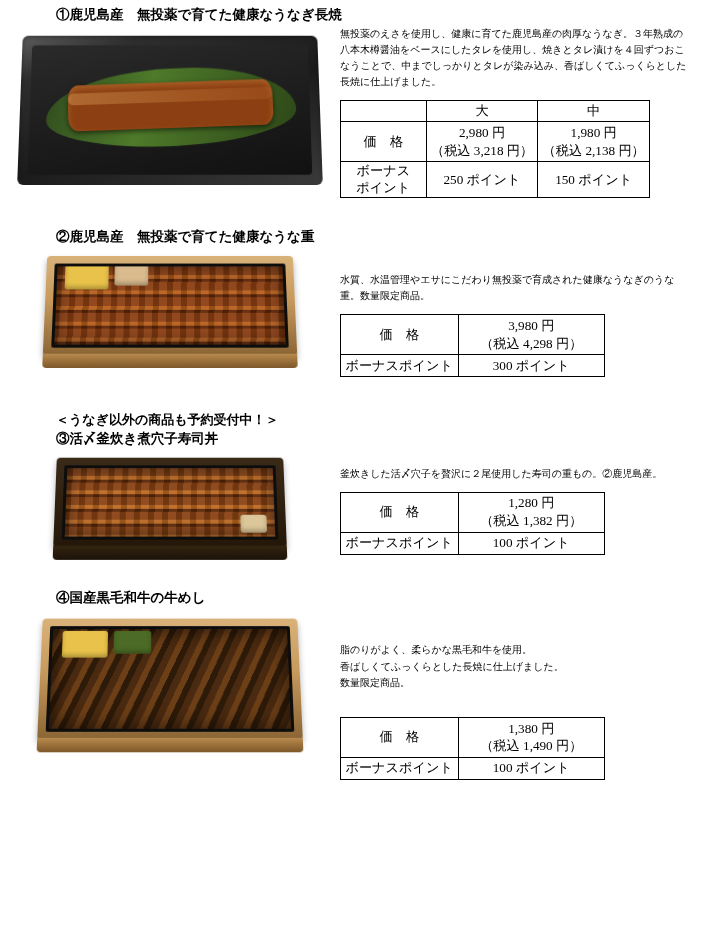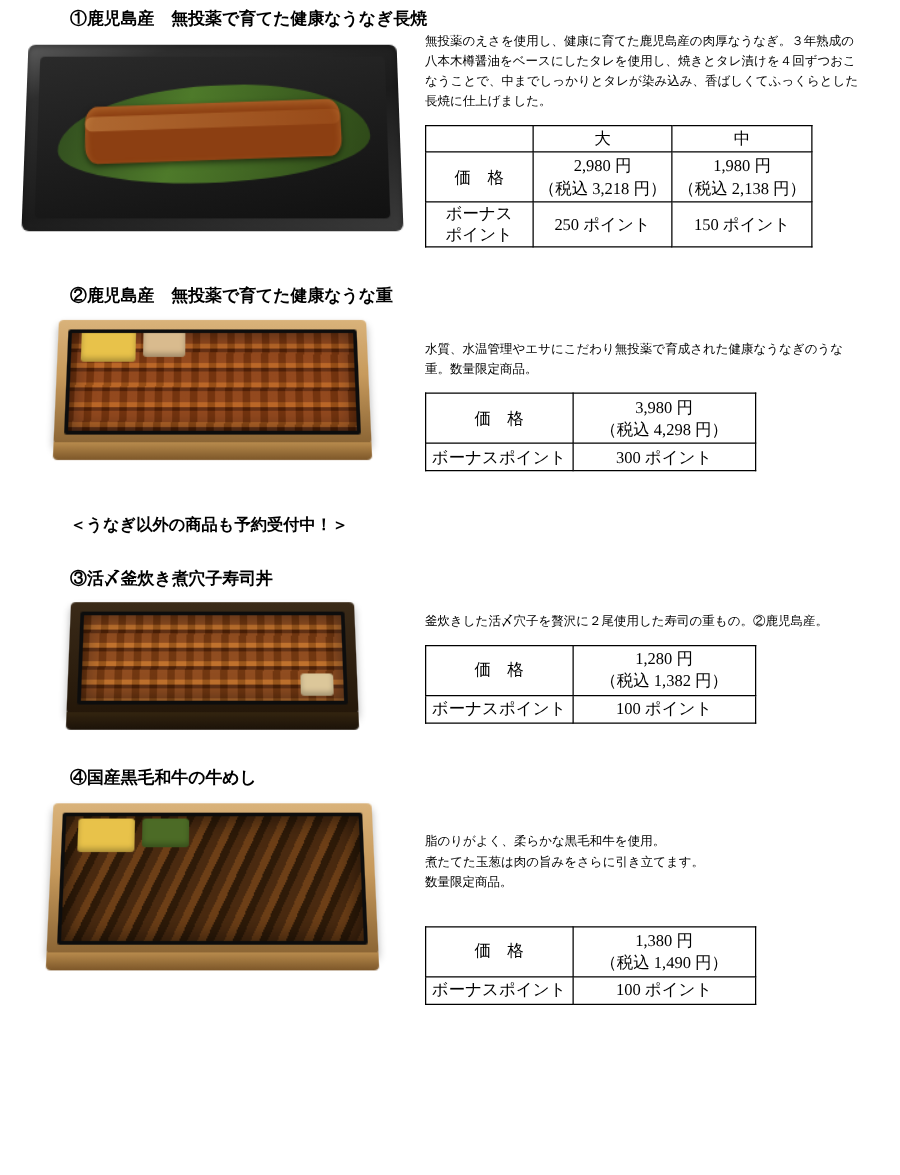--- a/index.html
+++ b/index.html
@@ -262,21 +262,21 @@
           <td class="bonus-val">300 ポイント</td>
         </tr>
       </tbody>
         </table>
     </div>
   </div>
 </div>
 
 <div class="item" style="margin-top:34px;">
   <div class="note-line">＜うなぎ以外の商品も予約受付中！＞</div>
-  <div class="item-title" style="margin-top:25px;">③活〆釜炊き煮穴子寿司丼</div>
+  <div class="item-title" style="margin-top:1px;">③活〆釜炊き煮穴子寿司丼</div>
   <div class="row" style="margin-top:8px;">
     <div class="photo-col">
       <div class="box" style="width:230px;">
         <div class="box-outer" style="background:linear-gradient(180deg,#3a2a18,#241709);">
           <div class="box-inner" style="height:76px;">
             <div class="eel-strips" style="background:
                 repeating-linear-gradient(180deg,#8a4314 0 8px,#bd6a22 8px 12px,#5b2708 12px 15px),
                 linear-gradient(90deg, rgba(255,205,130,.22), rgba(0,0,0,.2));"></div>
             <div class="side-food" style="right:8px; bottom:4px; width:26px; height:18px; background:#dcc79a;"></div>
           </div>
@@ -315,21 +315,21 @@
             <div class="beef"></div>
             <div class="side-food" style="left:10px; top:2px; width:46px; height:28px;"></div>
             <div class="side-food" style="left:62px; top:2px; width:38px; height:24px; background:#4c6b26;"></div>
           </div>
           <div class="lid-edge"></div>
         </div>
       </div>
     </div>
     <div class="text-col" style="padding-top:26px;">
       <p class="desc" style="margin-bottom:0;">脂のりがよく、柔らかな黒毛和牛を使用。</p>
-      <p class="desc" style="margin-bottom:0;">煮たてた玉葱は肉の旨みをさらに引き立てます。</p>
+      <p class="desc" style="margin-bottom:0;">香ばしくてふっくらとした長焼に仕上げました。</p>
       <p class="desc" style="margin-bottom:26px;">数量限定商品。</p>
       <table class="price t2">
         <tbody>
             <tr>
           <td class="lab">価　格</td>
           <td class="val">
             <div>1,380 円</div>
             <div>（税込 1,490 円）</div>
           </td>
         </tr>

